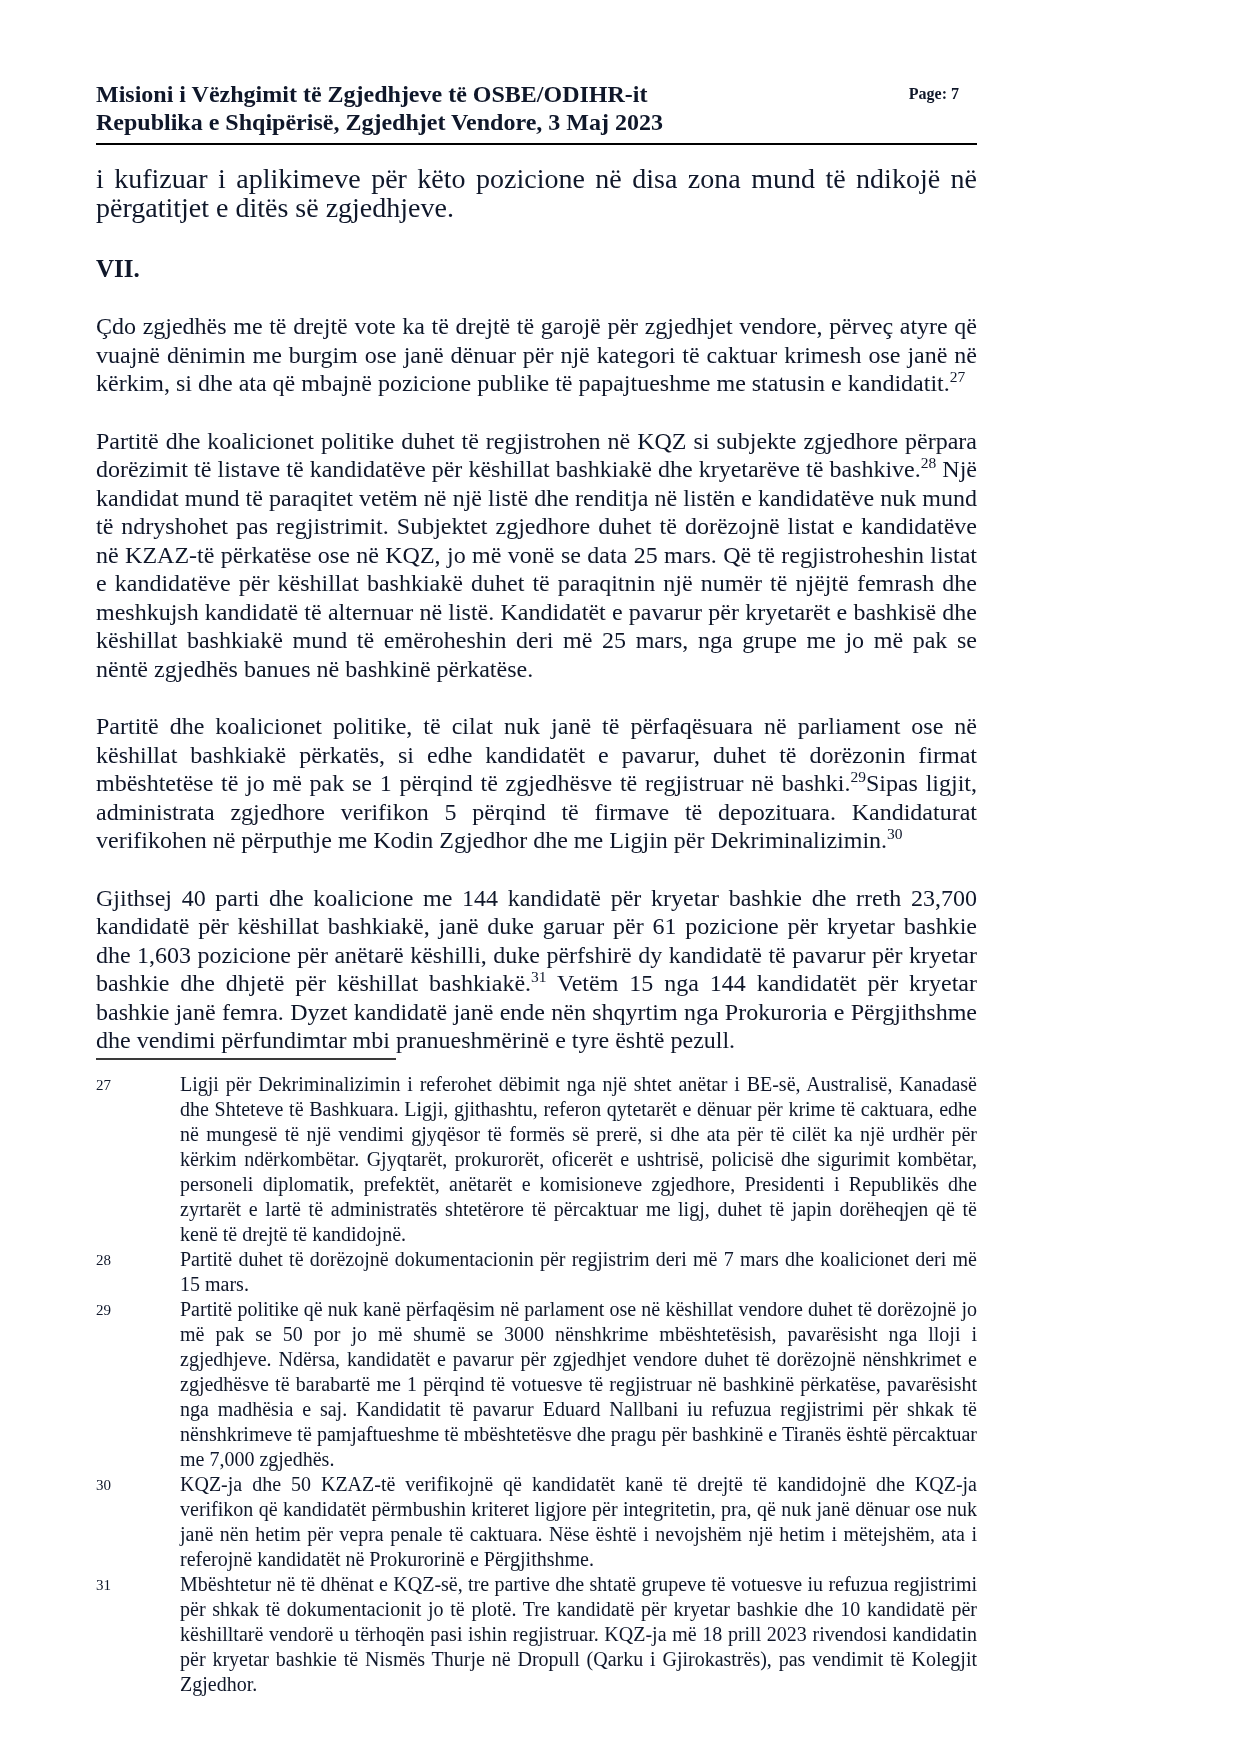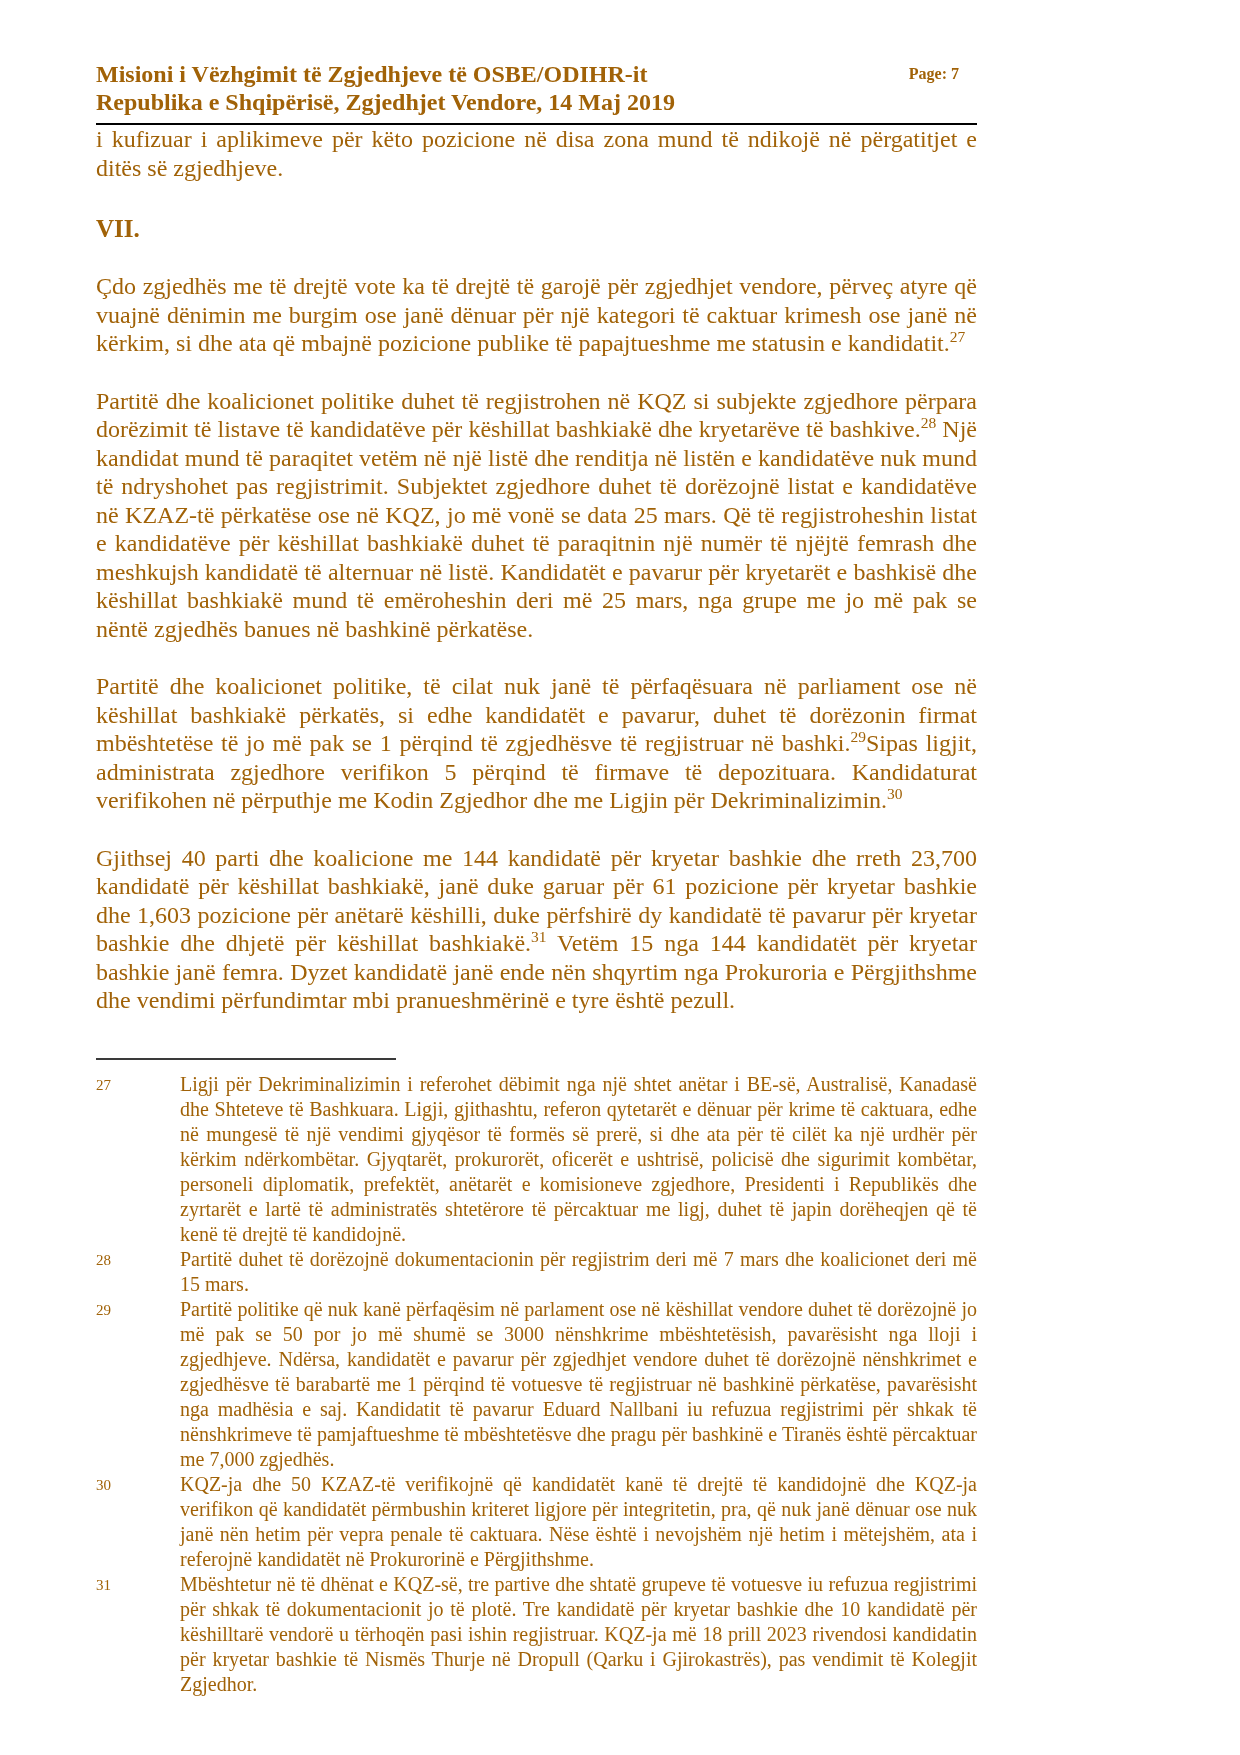--- a/index.html
+++ b/index.html
@@ -2,33 +2,33 @@
 <html><head>
 <meta charset="utf-8">
 <style>
   html, body { margin: 0; padding: 0; background: #ffffff; }
   .page {
     position: relative;
     width: 1072px;
     height: 1755px;
     background: #ffffff;
     box-sizing: border-box;
-    padding: 60px 95px 58px 96px;
+    padding: 80px 95px 58px 96px;
     display: flex;
     flex-direction: column;
     overflow: hidden;
     font-family: "Liberation Serif", "DejaVu Serif", serif;
-    color: #a16207;
+    color: #0f172a;
   }
   .header { display: flex; justify-content: space-between; align-items: flex-start; }
   .header-left { font-weight: bold; font-size: 24px; line-height: 28px; }
   .header-left div { white-space: nowrap; }
   .page-number { font-weight: bold; font-size: 16px; line-height: 28px; padding-right: 18px; white-space: nowrap; }
   .header-rule { border: none; border-top: 2px solid #000; margin: 7px 0 0 0; width: 100%; }
-  .intro { margin-top: 0; font-size: 24px; line-height: 28.5px; text-align: justify; }
+  .intro { margin-top: 20px; font-size: 28px; line-height: 28.5px; text-align: justify; }
   .section-heading { display: flex; margin-top: 32px; font-weight: bold; font-size: 25px; line-height: 29px; }
   .section-heading .sec-num { width: 86px; flex-shrink: 0; }
   .body-paragraphs p {
     margin: 29px 0 0 0;
     font-size: 24px;
     line-height: 28.5px;
     text-align: justify;
   }
   .body-paragraphs sup, .intro sup {
     font-size: 15.5px;
@@ -42,21 +42,21 @@
   .fn-text { flex: 1; text-align: justify; }
 </style>
 </head>
 <body>
 
 <div class="page">
 
   <div class="header">
     <div class="header-left">
       <div>Misioni i Vëzhgimit të Zgjedhjeve të OSBE/ODIHR-it</div>
-      <div>Republika e Shqipërisë, Zgjedhjet Vendore, 14 Maj 2019</div>
+      <div>Republika e Shqipërisë, Zgjedhjet Vendore, 3 Maj 2023</div>
     </div>
     <div class="page-number">Page: 7</div>
   </div>
 
   <hr class="header-rule">
 
   <div class="intro">i kufizuar i aplikimeve për këto pozicione në disa zona mund të ndikojë në përgatitjet e ditës së zgjedhjeve.</div>
 
   <div class="section-heading">
     <span class="sec-num">VII.</span>

